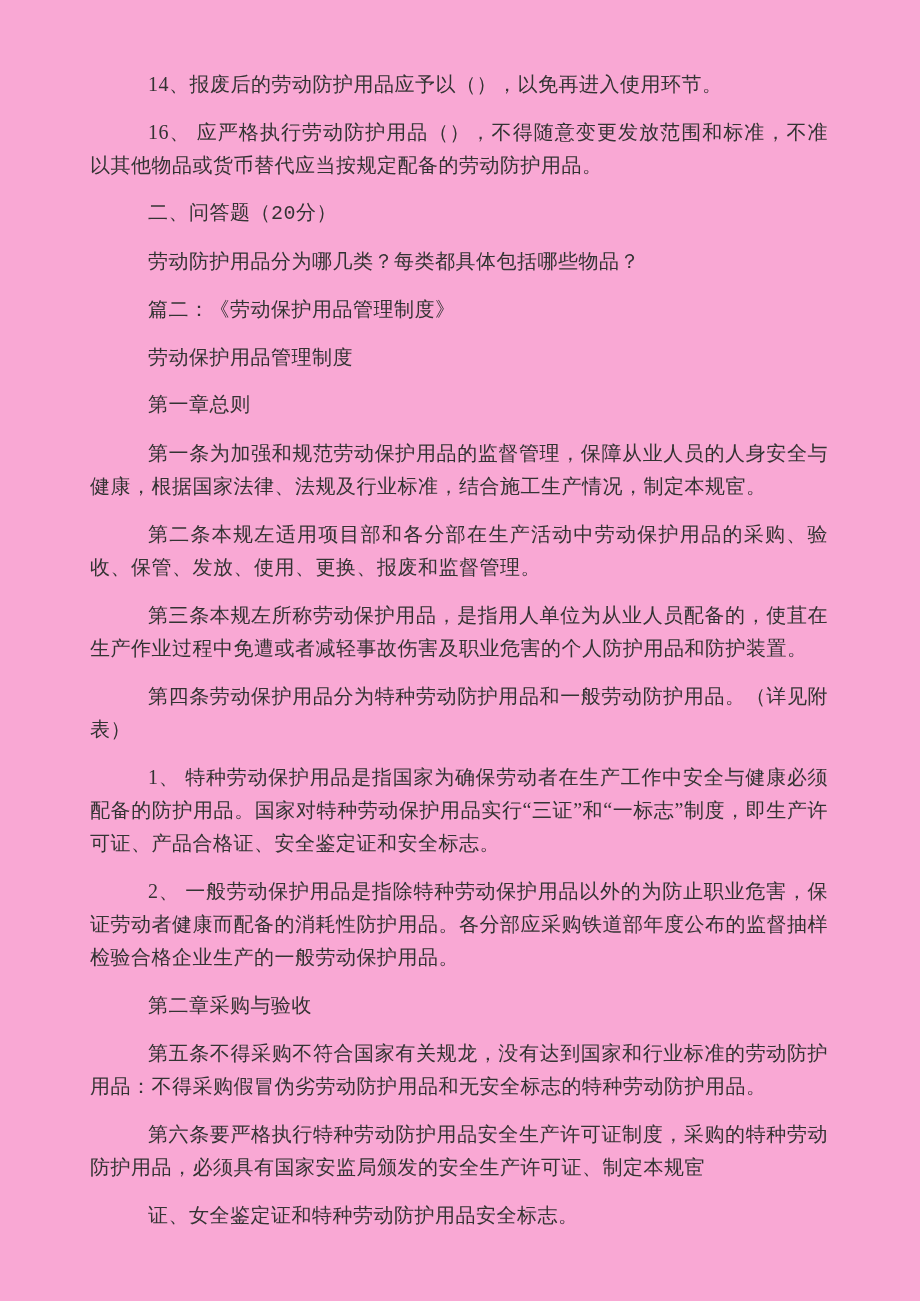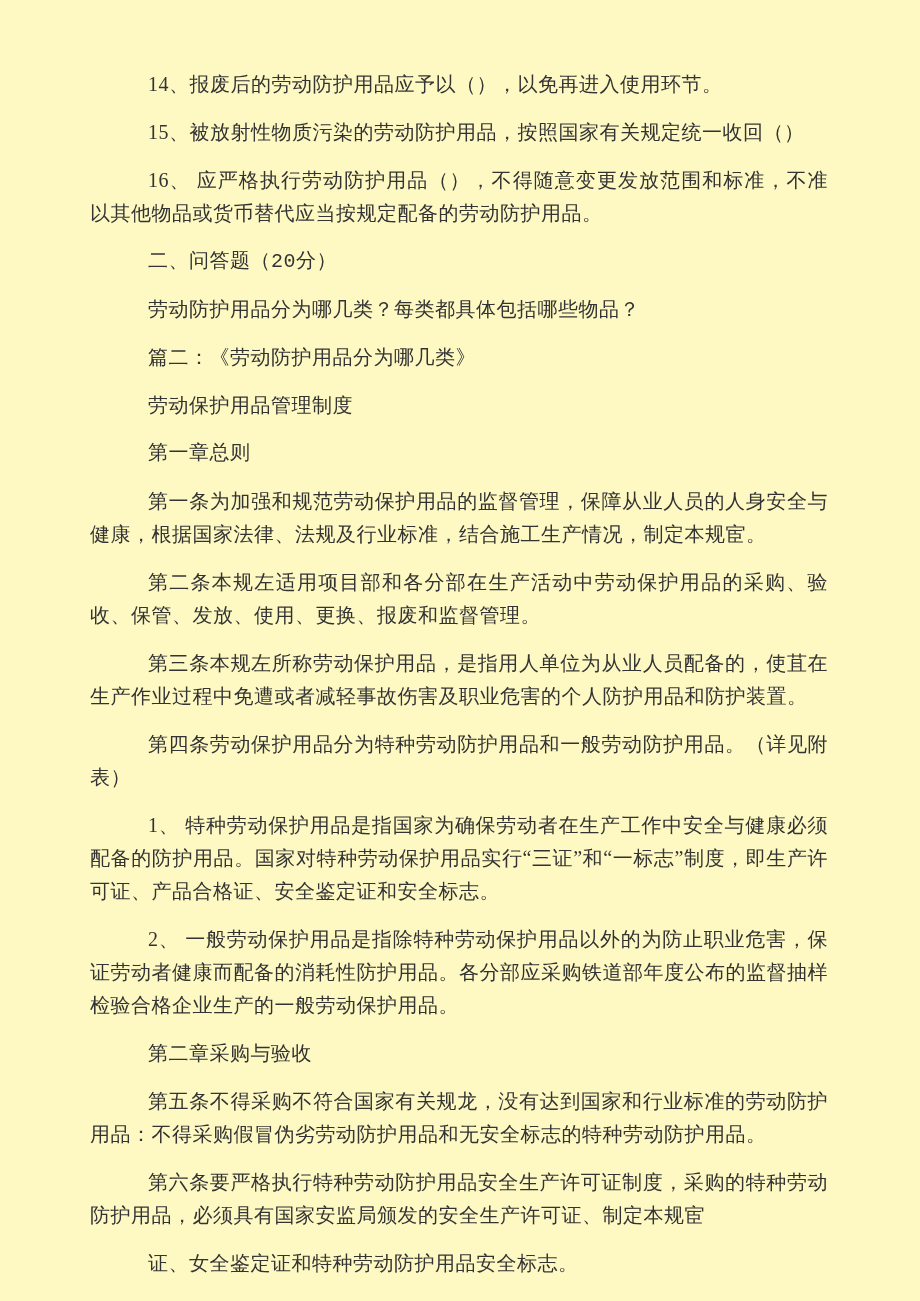--- a/index.html
+++ b/index.html
@@ -10,45 +10,44 @@
   body {
     width: 920px;
     height: 1301px;
     overflow: hidden;
     font-family: "Liberation Serif", "DejaVu Serif", serif;
   }
   .page {
     box-sizing: border-box;
     width: 920px;
     height: 1301px;
-    background: #fef9c3;
+    background: #f9a8d4;
     padding: 68px 92px 0 90px;
   }
   .content p {
     margin: 0 0 15px 0;
     font-size: 20px;
     line-height: 33px;
     color: #333333;
     text-indent: 58px;
     text-align: justify;
     letter-spacing: 0.5px;
     word-break: break-all;
   }
 </style>
 </head>
 <body style="background: rgb(255, 255, 255);">
 
 <div class="page">
   <div class="content" id="paragraph-container">
       <p style="color: rgb(51, 51, 51);">14、报废后的劳动防护用品应予以（），以免再进入使用环节。</p>
-      <p style="color: rgb(51, 51, 51);">15、被放射性物质污染的劳动防护用品，按照国家有关规定统一收回（）</p>
       <p style="color: rgb(51, 51, 51);">16、 应严格执行劳动防护用品（），不得随意变更发放范围和标准，不准以其他物品或货币替代应当按规定配备的劳动防护用品。</p>
       <p style="color: rgb(51, 51, 51); font-family: Liberation Mono, monospace;">二、问答题（20分）</p>
       <p style="color: rgb(51, 51, 51);">劳动防护用品分为哪几类？每类都具体包括哪些物品？</p>
-      <p style="color: rgb(51, 51, 51);">篇二：《劳动防护用品分为哪几类》</p>
+      <p style="color: rgb(51, 51, 51);">篇二：《劳动保护用品管理制度》</p>
       <p style="color: rgb(51, 51, 51);">劳动保护用品管理制度</p>
       <p style="color: rgb(51, 51, 51); font-family: Liberation Mono, monospace;">第一章总则</p>
       <p style="color: rgb(51, 51, 51);">第一条为加强和规范劳动保护用品的监督管理，保障从业人员的人身安全与健康，根据国家法律、法规及行业标准，结合施工生产情况，制定本规宦。</p>
       <p style="color: rgb(51, 51, 51);">第二条本规左适用项目部和各分部在生产活动中劳动保护用品的采购、验收、保管、发放、使用、更换、报废和监督管理。</p>
       <p style="color: rgb(51, 51, 51);">第三条本规左所称劳动保护用品，是指用人单位为从业人员配备的，使苴在生产作业过程中免遭或者减轻事故伤害及职业危害的个人防护用品和防护装置。</p>
       <p style="color: rgb(51, 51, 51);">第四条劳动保护用品分为特种劳动防护用品和一般劳动防护用品。（详见附表）</p>
       <p style="color: rgb(51, 51, 51);">1、 特种劳动保护用品是指国家为确保劳动者在生产工作中安全与健康必须配备的防护用品。国家对特种劳动保护用品实行“三证”和“一标志”制度，即生产许可证、产品合格证、安全鉴定证和安全标志。</p>
       <p style="color: rgb(51, 51, 51);">2、 一般劳动保护用品是指除特种劳动保护用品以外的为防止职业危害，保证劳动者健康而配备的消耗性防护用品。各分部应采购铁道部年度公布的监督抽样检验合格企业生产的一般劳动保护用品。</p>
       <p style="color: rgb(51, 51, 51);">第二章采购与验收</p>
       <p style="color: rgb(51, 51, 51);">第五条不得采购不符合国家有关规龙，没有达到国家和行业标准的劳动防护用品：不得采购假冒伪劣劳动防护用品和无安全标志的特种劳动防护用品。</p>

